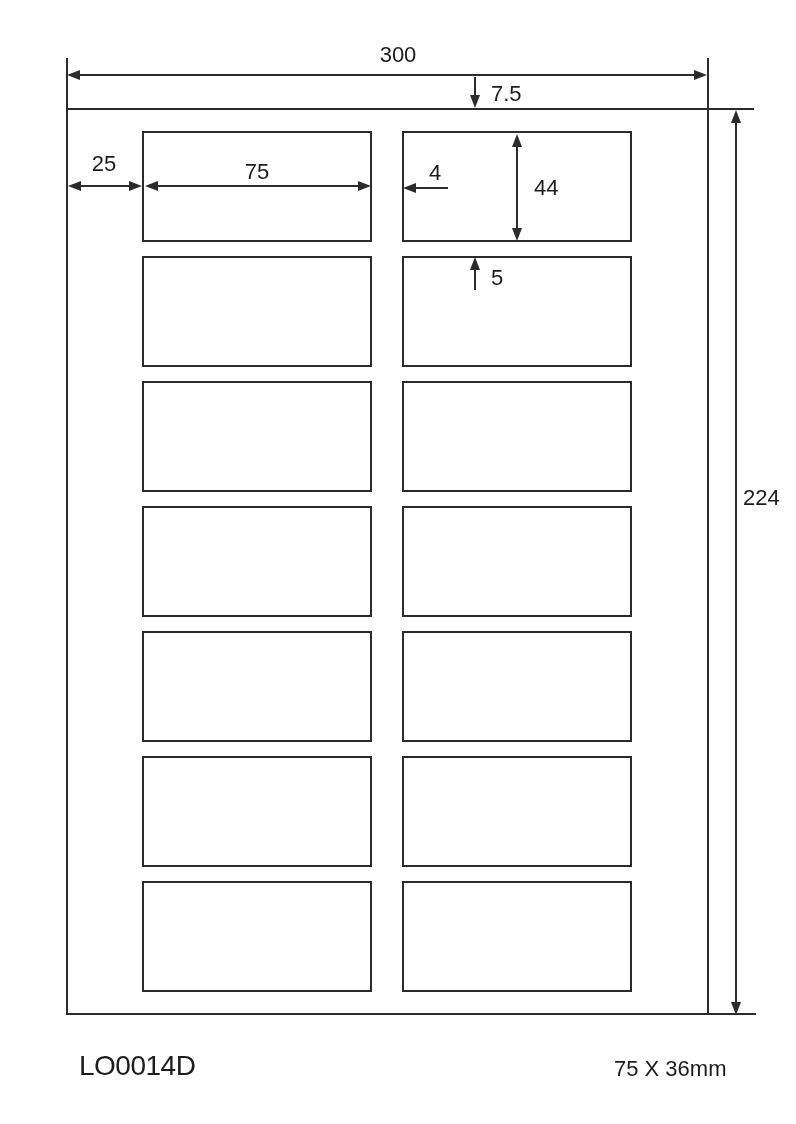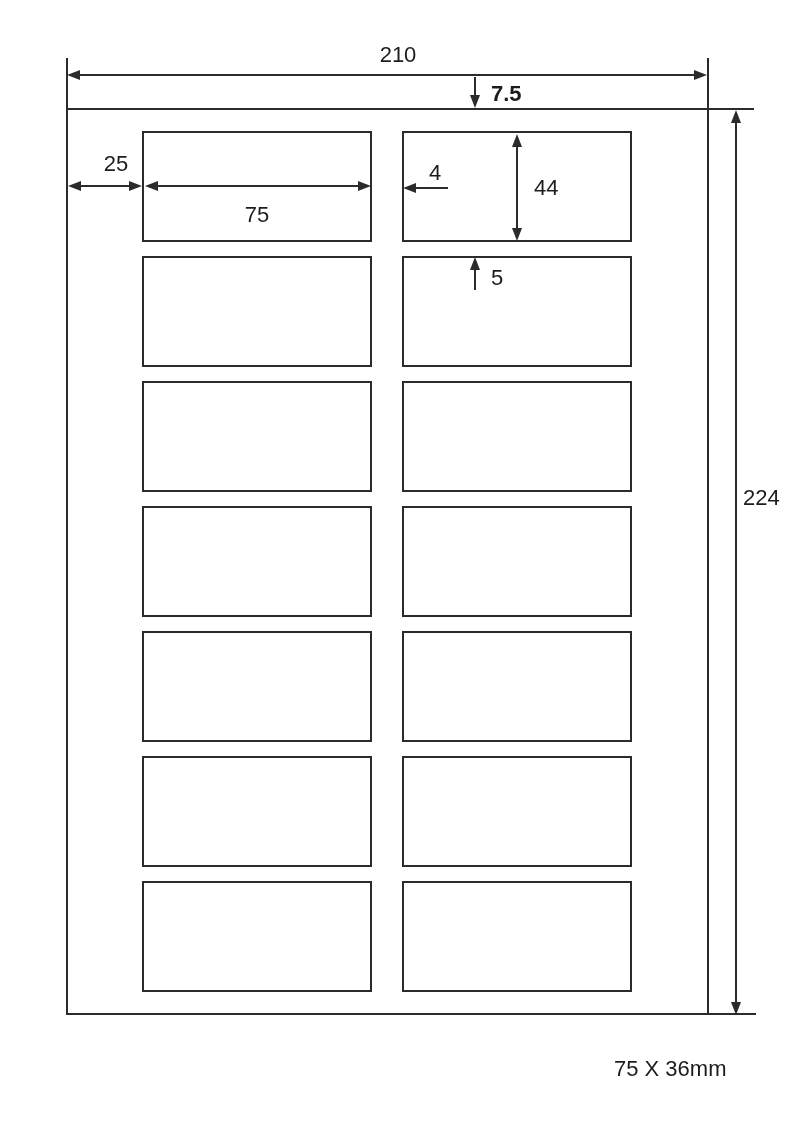--- a/index.html
+++ b/index.html
@@ -63,41 +63,41 @@
   <div class="cell" style="left:402px; top:631px;"></div>
   <div class="cell" style="left:142px; top:756px;"></div>
   <div class="cell" style="left:402px; top:756px;"></div>
   <div class="cell" style="left:142px; top:881px;"></div>
   <div class="cell" style="left:402px; top:881px;"></div>
 
   <div>
     <div class="hline" style="left:80px; top:74px; width:614px;"></div>
     <div class="ah left" style="left:67px;  top:70px;"></div>
     <div class="ah right" style="left:694px; top:70px;"></div>
-    <div class="dim-label center" style="left:368px; top:43px; width:60px;">210</div>
+    <div class="dim-label center" style="left:368px; top:43px; width:60px;">300</div>
   </div>
 
   <div>
     <div class="vline" style="left:474px; top:77px; height:20px;"></div>
     <div class="ah down" style="left:470px; top:95px;"></div>
-    <div class="dim-label" style="left:491px; top:82px;font-weight:bold;">7.5</div>
+    <div class="dim-label" style="left:491px; top:82px;">7.5</div>
   </div>
 
   <div>
     <div class="hline" style="left:80px; top:185px; width:50px;"></div>
     <div class="ah left" style="left:68px;  top:181px;"></div>
     <div class="ah right" style="left:129px; top:181px;"></div>
-    <div class="dim-label center" style="left:95px; top:152px; width:42px;">25</div>
+    <div class="dim-label center" style="left:83px; top:152px; width:42px;">25</div>
   </div>
 
   <div>
     <div class="hline" style="left:157px; top:185px; width:201px;"></div>
     <div class="ah left" style="left:145px; top:181px;"></div>
     <div class="ah right" style="left:358px; top:181px;"></div>
-    <div class="dim-label center" style="left:236px; top:160px; width:42px;margin-top:43px;">75</div>
+    <div class="dim-label center" style="left:236px; top:160px; width:42px;">75</div>
   </div>
 
   <div>
     <div class="hline" style="left:414px; top:187px; width:34px;"></div>
     <div class="ah left" style="left:403px; top:183px;"></div>
     <div class="dim-label center" style="left:414px; top:161px; width:42px;">4</div>
   </div>
 
   <div>
     <div class="vline" style="left:516px; top:145px; height:86px;"></div>
@@ -112,15 +112,16 @@
     <div class="dim-label" style="left:491px; top:266px;">5</div>
   </div>
 
   <div>
     <div class="vline" style="left:735px; top:121px; height:883px;"></div>
     <div class="ah up" style="left:731px; top:110px;"></div>
     <div class="ah down" style="left:731px; top:1002px;"></div>
     <div class="dim-label" style="left:743px; top:486px;">224</div>
   </div>
 
+  <div class="footer-code">LO0014D</div>
   <div class="footer-size">75 X 36mm</div>
 
 </div>
 
 </body></html>

